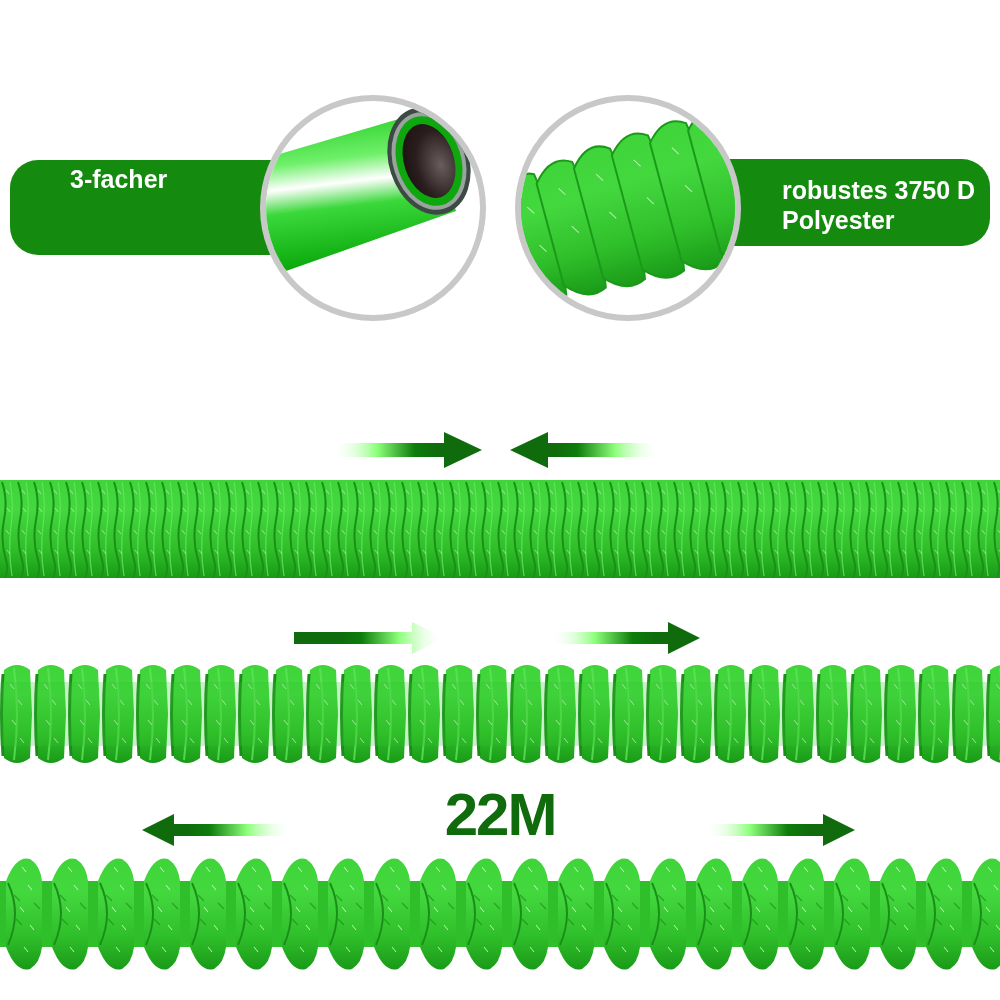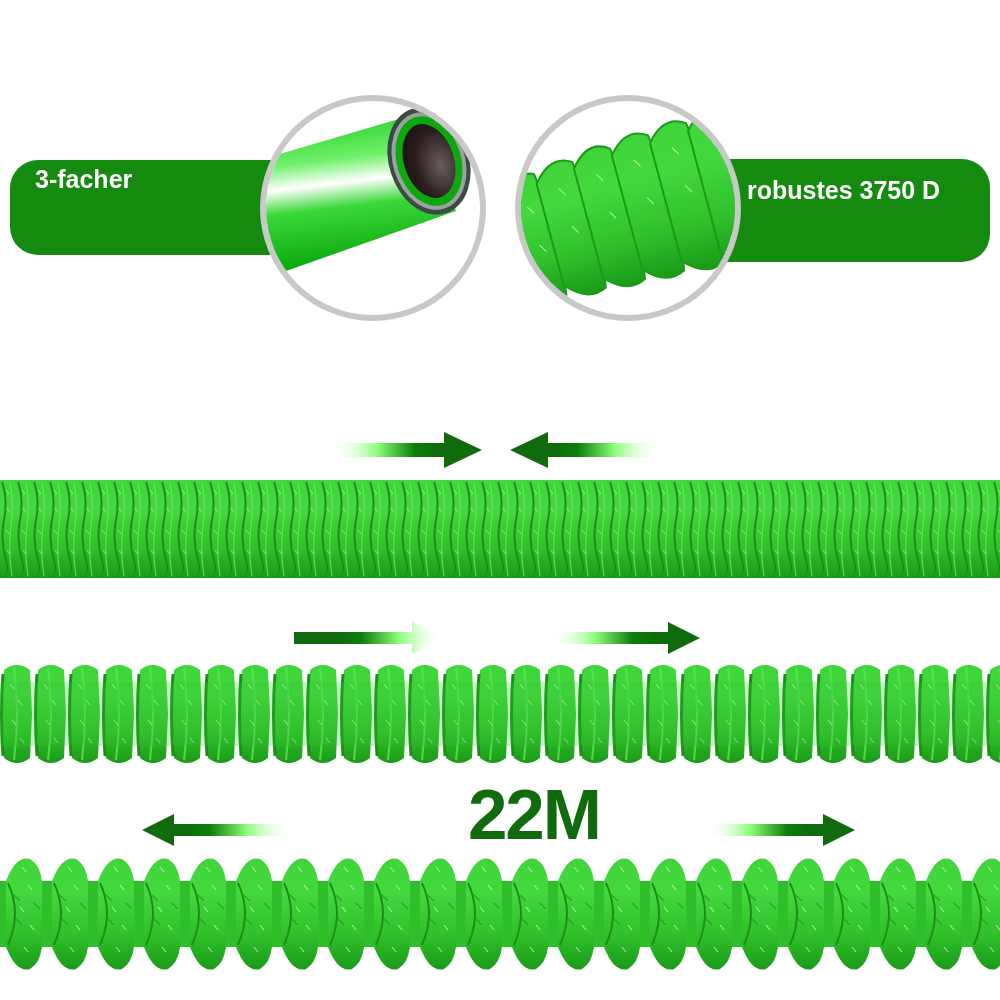--- a/index.html
+++ b/index.html
@@ -13,26 +13,26 @@
     font-size: 25px;
     line-height: 30px;
   }
   .label-left {
     left: 10px; top: 160px; width: 290px; height: 95px;
     border-radius: 28px 0 0 28px;
     padding: 4px 0 0 25px;
     box-sizing: border-box;
   }
   .label-right {
-    left: 700px; top: 159px; width: 290px; height: 103px;
+    left: 700px; top: 159px; width: 290px; height: 87px;
     border-radius: 0 28px 28px 0;
     padding: 16px 0 0 47px;
     box-sizing: border-box;
   }
-  .label-line { display: block; white-space: nowrap; }
+  .label-line { display: block; white-space: nowrap; margin-left: 35px; }
 
   .circle {
     position: absolute;
     width: 226px; height: 226px;
     border-radius: 50%;
     border: 6px solid #c8c8c8;
     background: #ffffff;
     box-sizing: border-box;
     overflow: hidden;
   }
@@ -42,23 +42,23 @@
   .arrow { position: absolute; }
 
   .hose { position: absolute; left: 0; width: 1000px; }
   .hose-compressed { top: 480px; height: 98px; }
   .hose-medium { top: 660px; height: 108px; }
   .hose-extended { top: 855px; height: 118px; }
 
   .length-label {
     position: absolute;
     left: 400px; top: 780px; width: 200px;
-    text-align: right;
+    text-align: center;
     font-weight: bold;
-    font-size: 71px;
+    font-size: 60px;
     color: #0f6b0b;
     letter-spacing: -2px;
     line-height: 70px;
   }
 </style>
 </head>
 <body>
 
 <svg width="0" height="0" style="position:absolute">
   <defs>
@@ -118,20 +118,21 @@
     </pattern>
   </defs>
 </svg>
 
 <div class="label-pill label-left">
   <span class="label-line">3-facher</span>
 </div>
 
 <div class="label-pill label-right">
   <span class="label-line">robustes 3750 D</span>
+  <span class="label-line">Polyester</span>
 </div>
 
 <div class="circle circle-left">
   <svg width="214" height="214" viewBox="0 0 214 214">
     <polygon points="-10,60 160,10 190,110 20,170 -10,170" fill="url(#tubeBody)"></polygon>
     <ellipse cx="163" cy="60" rx="40" ry="55" transform="rotate(-18 163 60)" fill="#3d4a44"></ellipse>
     <ellipse cx="163" cy="60" rx="36" ry="50" transform="rotate(-18 163 60)" fill="#9aa3a0"></ellipse>
     <ellipse cx="163" cy="60" rx="32" ry="46" transform="rotate(-18 163 60)" fill="#0ea80e"></ellipse>
     <ellipse cx="163" cy="60" rx="25" ry="38" transform="rotate(-18 163 60)" fill="url(#tubeCore)"></ellipse>
   </svg>

